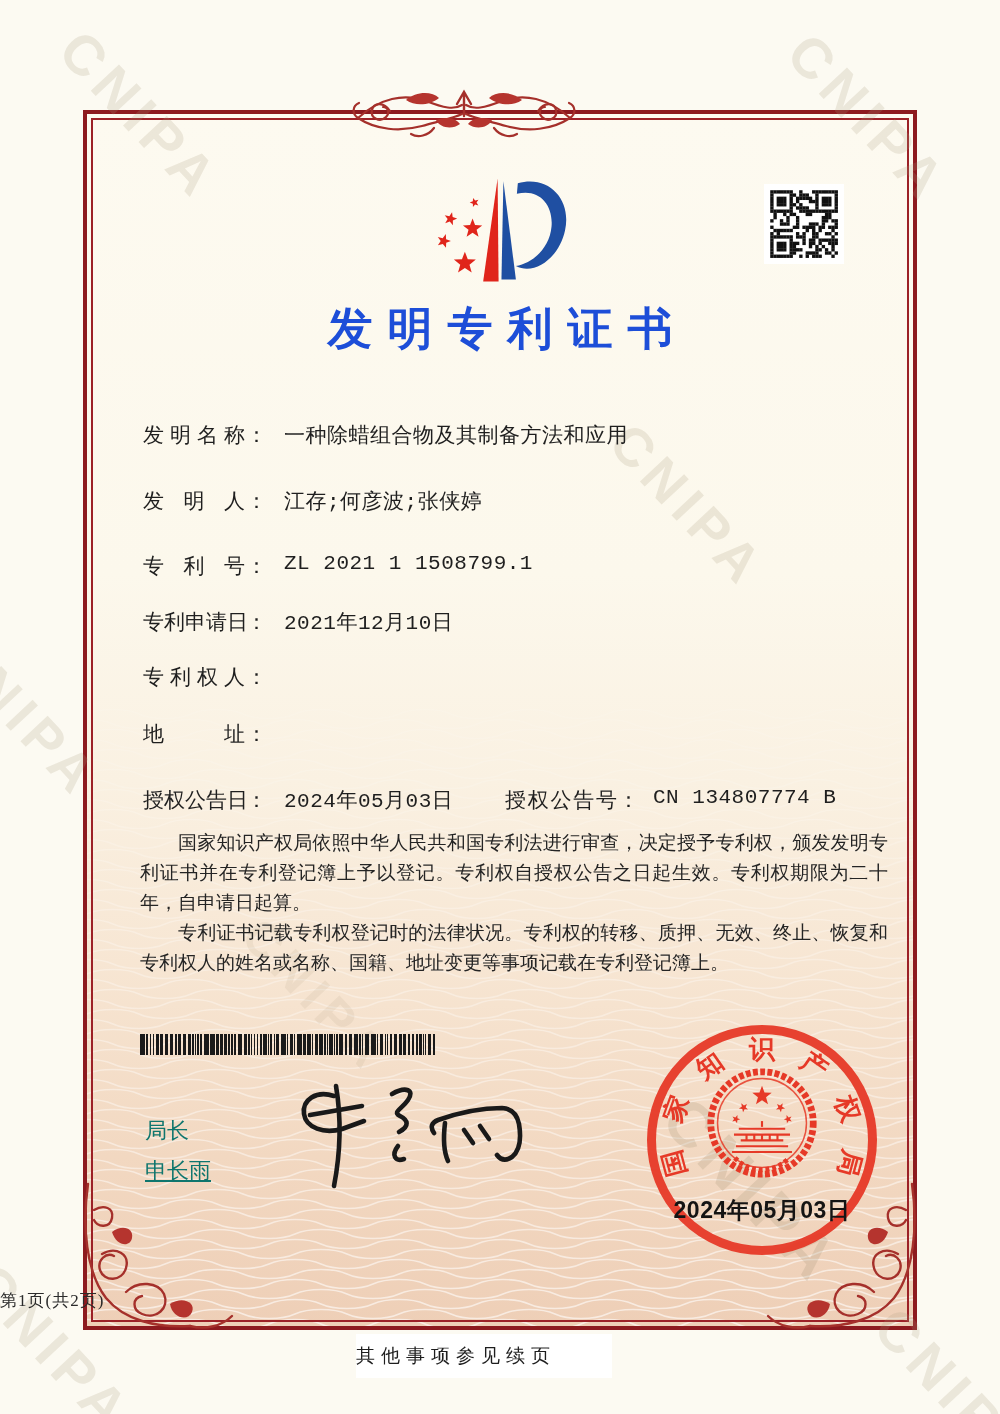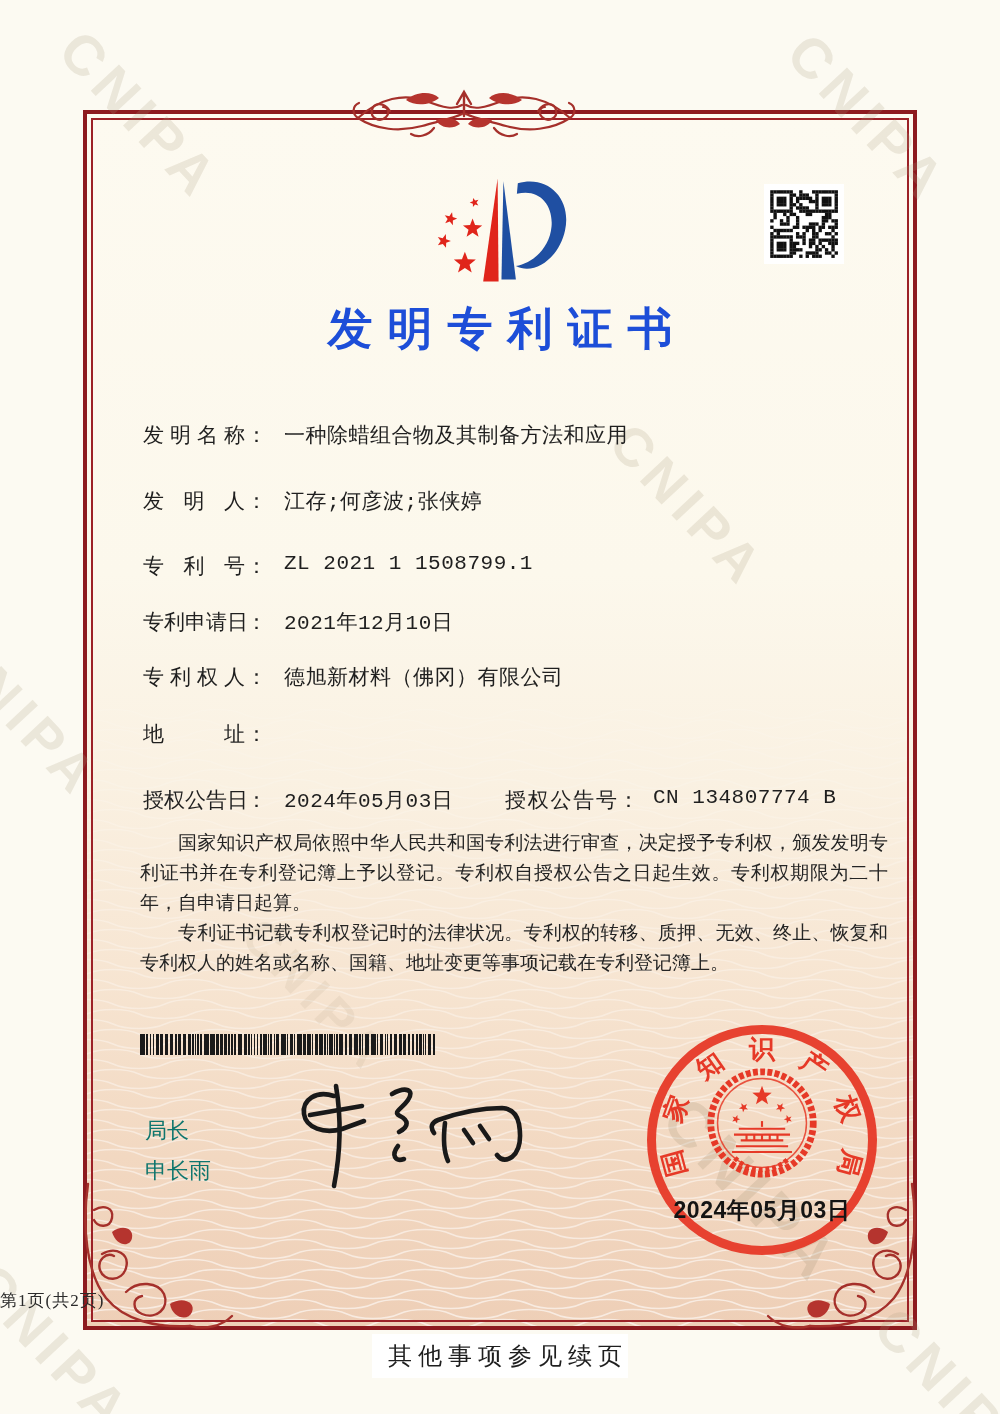--- a/index.html
+++ b/index.html
@@ -56,23 +56,23 @@
     position:absolute;width:28px;height:28px;line-height:28px;text-align:center;
     font-size:26px;font-weight:bold;color:#e63927;
   }
   .seal-date{
     position:absolute;left:0;top:170px;width:100%;text-align:center;
     font-family:"Liberation Sans","DejaVu Sans",sans-serif;
     font-size:23px;font-weight:600;color:#141414;letter-spacing:0.5px;
   }
   .page-no{position:absolute;z-index:5;left:0;right:40px;top:1289px;text-align:left;font-size:17px;letter-spacing:1px;color:#2b2b2b;}
   .cont-note{
-    position:absolute;z-index:5;left:372px;top:1334px;width:256px;height:44px;
-    background:#ffffff;text-align:right;line-height:44px;
-    font-size:24px;letter-spacing:6px;color:#1e1e1e;
+    position:absolute;z-index:5;left:356px;top:1334px;width:256px;height:44px;
+    background:#ffffff;text-align:left;line-height:44px;
+    font-size:19px;letter-spacing:6px;color:#1e1e1e;
   }
 </style>
 </head>
 <body>
 
 <div class="page">
 
   <span class="wm" style="left:140px;top:115px;font-size:56px;">CNIPA</span>
   <span class="wm" style="left:868px;top:118px;font-size:56px;">CNIPA</span>
   <span class="wm" style="left:688px;top:505px;font-size:54px;">CNIPA</span>
@@ -485,21 +485,20 @@
     <span class="fval">2021年12月10日</span>
   </div>
   <div class="field-row" style="top:663px;">
     <span class="jlabel w102 jchars">
         <span>专</span>
         <span>利</span>
         <span>权</span>
         <span>人</span>
       </span>
       <span class="colon">：</span>
-    <span class="fval">德旭新材料（佛冈）有限公司</span>
   </div>
   <div class="field-row" style="top:720px;">
     <span class="jlabel w102 jchars">
         <span>地</span>
         <span>址</span>
       </span>
       <span class="colon">：</span>
     <div class="fval" style="white-space:normal;">
     </div>
   </div>
@@ -603,21 +602,21 @@
       <rect x="272" y="0" width="2" height="21" fill="#1a1a1a"></rect>
       <rect x="276" y="0" width="2" height="21" fill="#1a1a1a"></rect>
       <rect x="279" y="0" width="3" height="21" fill="#1a1a1a"></rect>
       <rect x="283" y="0" width="1" height="21" fill="#1a1a1a"></rect>
       <rect x="285" y="0" width="1" height="21" fill="#1a1a1a"></rect>
       <rect x="288" y="0" width="3" height="21" fill="#1a1a1a"></rect>
       <rect x="293" y="0" width="2" height="21" fill="#1a1a1a"></rect>
     </svg>
 
   <div class="director" style="top:1116px;">局长</div>
-  <div class="director" style="top:1156px;">申长雨</div>
+  <div class="director" style="top:1156px;text-decoration:underline;">申长雨</div>
 
   <svg class="sig" width="270" height="118" viewBox="0 0 270 118">
     <g stroke="#191919" fill="none" stroke-width="4.6" stroke-linecap="round" stroke-linejoin="round">
       <path d="M46,20 C28,14 14,24 16,38 C18,52 36,58 54,53 L76,45"></path>
       <path d="M22,39 L74,30"></path>
       <path d="M48,10 C53,40 53,74 46,110"></path>
       <path d="M104,18 C118,10 127,14 120,24 C114,33 104,36 112,40 C120,44 122,50 111,56"></path>
       <path d="M110,70 C103,79 107,86 116,83"></path>
       <path d="M146,57 Q140,48 150,44 Q184,32 214,32 Q228,33 231,48 Q235,72 224,81 Q215,87 209,79"></path>
       <path d="M157,47 Q154,72 160,85"></path>

